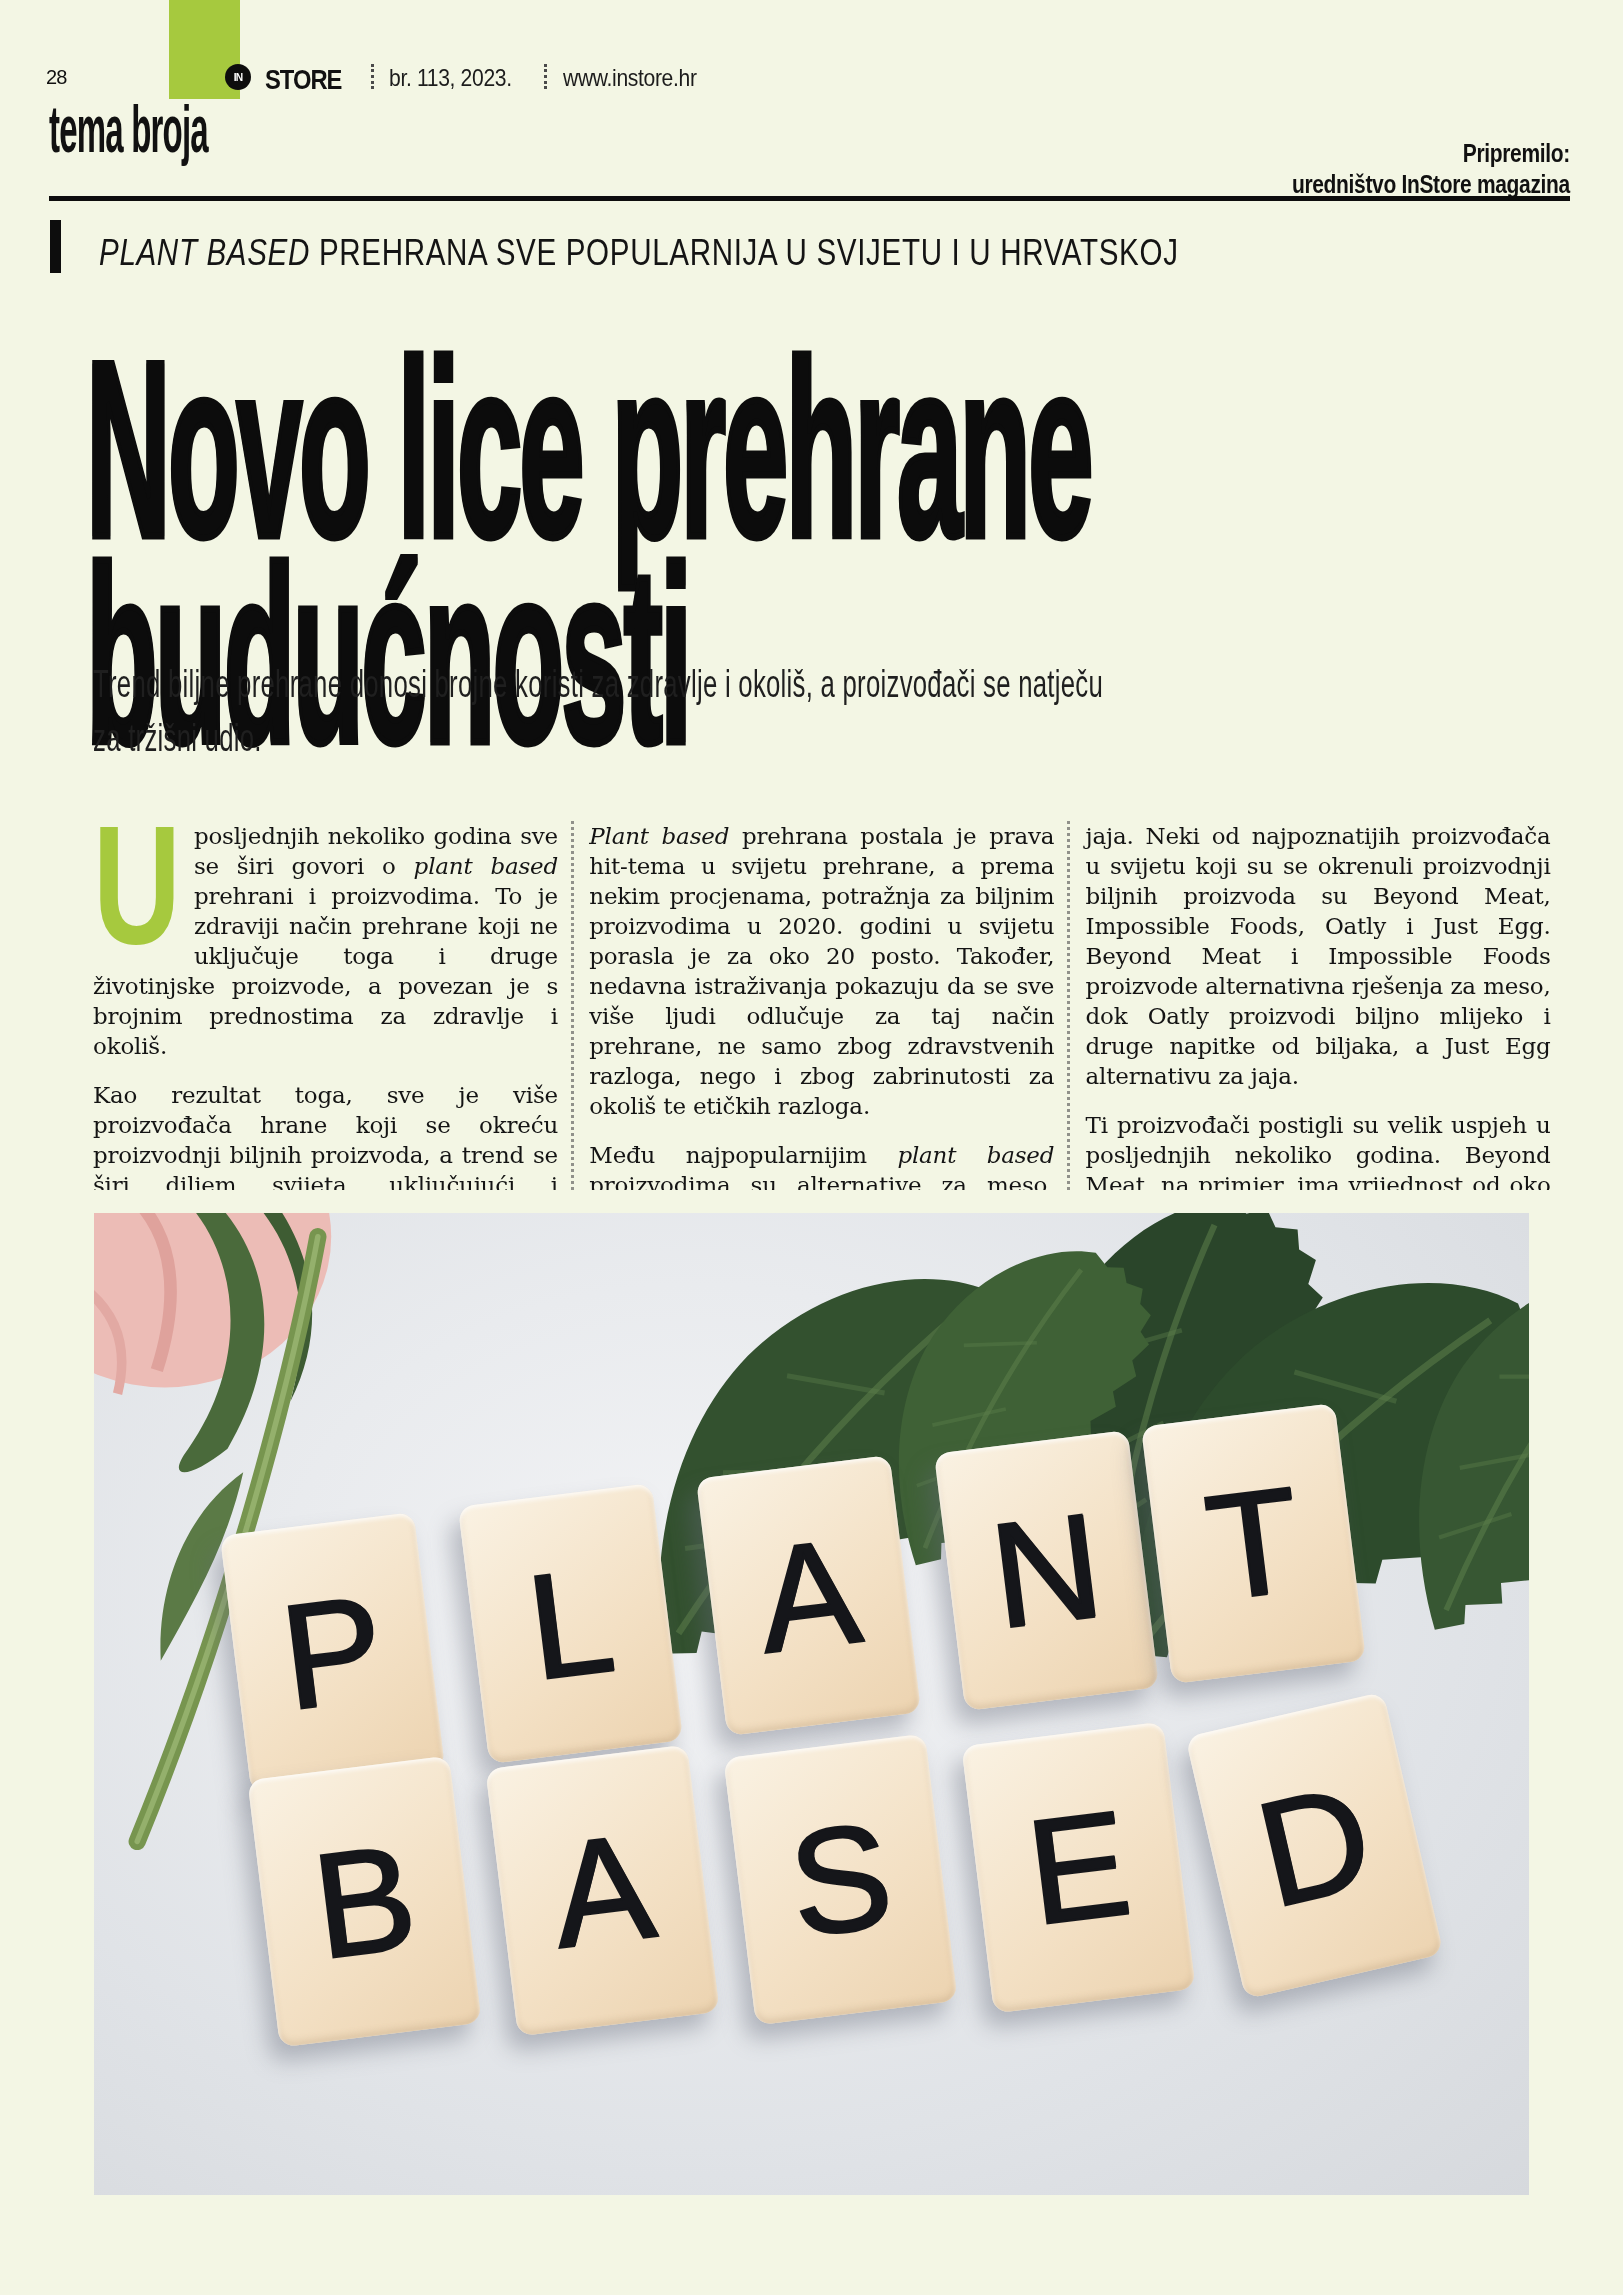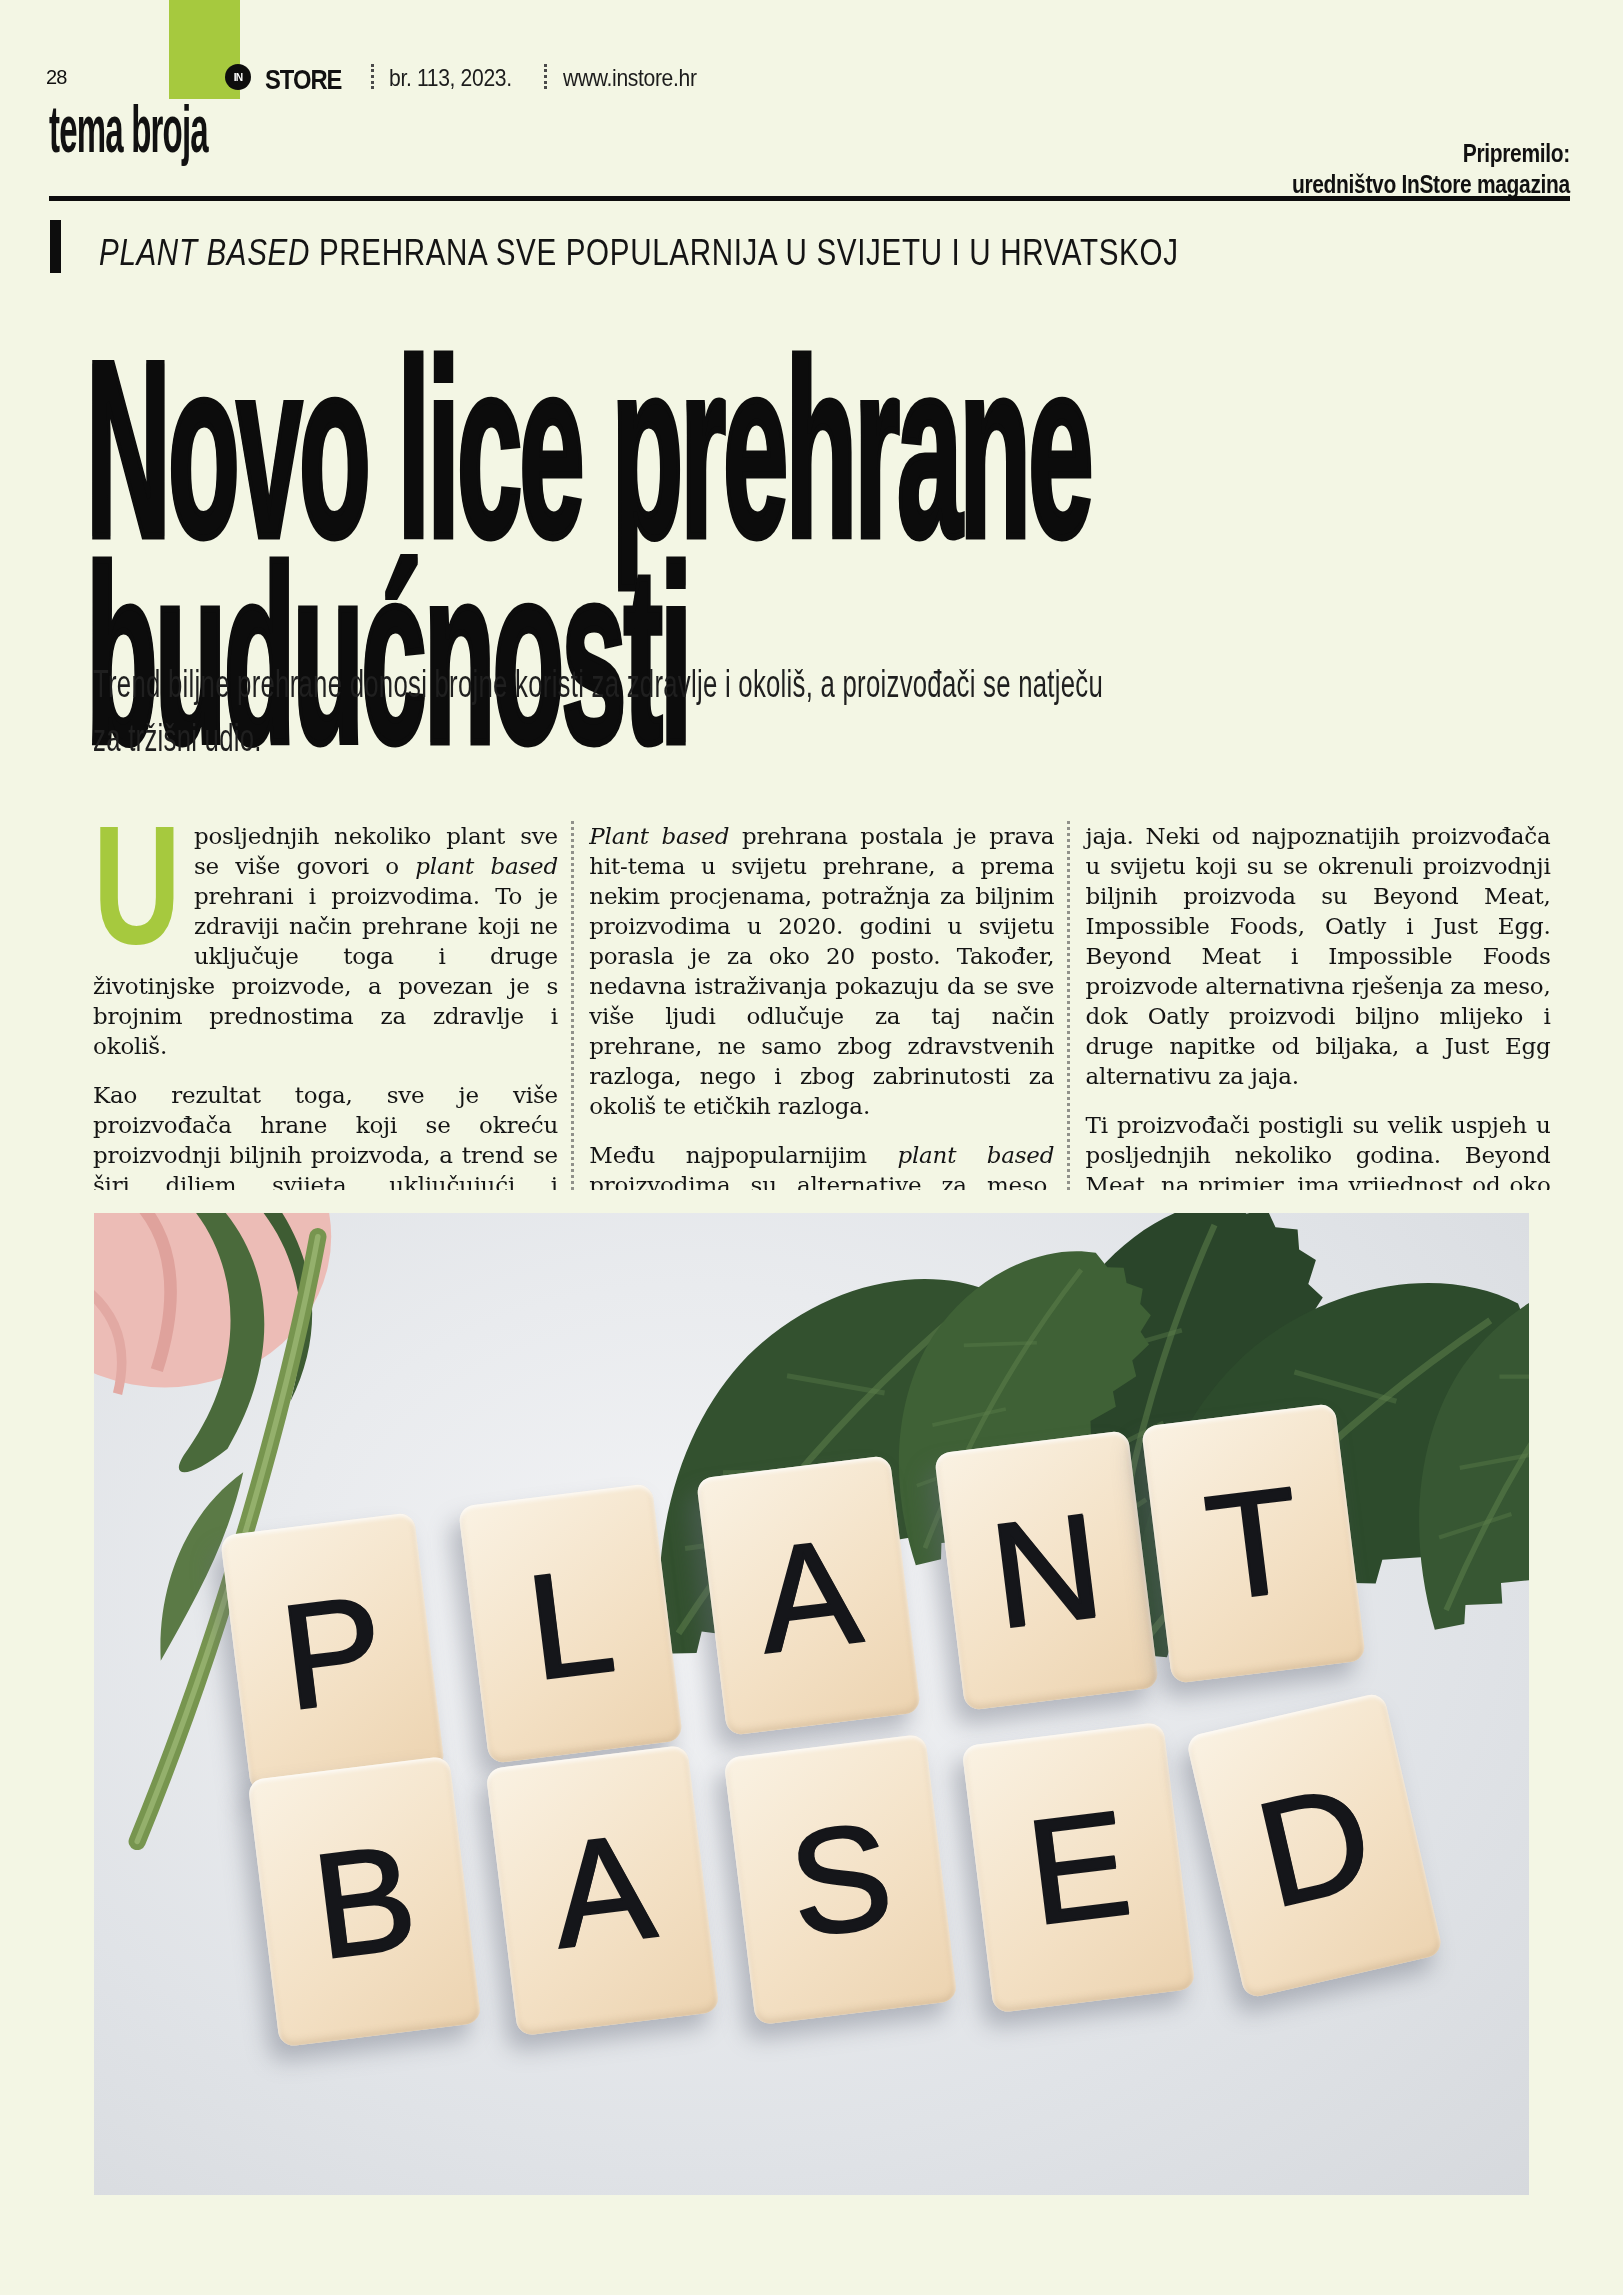--- a/index.html
+++ b/index.html
@@ -107,21 +107,21 @@
 
   <div class="headline">
     <div>Novo lice prehrane</div>
     <div>budućnosti</div>
   </div>
 
   <div class="lead">Trend biljne prehrane donosi brojne koristi za zdravlje i okoliš, a proizvođači se natječu za tržišni udio.</div>
 
   <div class="body-cols">
     <div class="col">
-      <p><span class="dropcap">U</span><span><span>posljednjih nekoliko plant sve se više govori o </span><i>plant based</i><span> prehrani i proizvodima. To je zdraviji način prehrane koji ne uključuje toga i druge životinjske proizvode, a povezan je s brojnim prednostima za zdravlje i okoliš.</span></span></p>
+      <p><span class="dropcap">U</span><span><span>posljednjih nekoliko godina sve se širi govori o </span><i>plant based</i><span> prehrani i proizvodima. To je zdraviji način prehrane koji ne uključuje toga i druge životinjske proizvode, a povezan je s brojnim prednostima za zdravlje i okoliš.</span></span></p>
       <p><span>Kao rezultat toga, sve je više proizvođača hrane koji se okreću proizvodnji biljnih proizvoda, a trend se širi diljem svijeta, uključujući i Hrvatsku.</span></p>
     </div>
     <div class="col">
       <p><i>Plant based</i><span> prehrana postala je prava hit-tema u svijetu prehrane, a prema nekim procjenama, potražnja za biljnim proizvodima u 2020. godini u svijetu porasla je za oko 20 posto. Također, nedavna istraživanja pokazuju da se sve više ljudi odlučuje za taj način prehrane, ne samo zbog zdravstvenih razloga, nego i zbog zabrinutosti za okoliš te etičkih razloga.</span></p>
       <p><span>Među najpopularnijim </span><i>plant based</i><span> proizvodima su alternative za meso, mlijeko, sir i</span></p>
     </div>
     <div class="col">
       <p><span>jaja. Neki od najpoznatijih proizvođača u svijetu koji su se okrenuli proizvodnji biljnih proizvoda su Beyond Meat, Impossible Foods, Oatly i Just Egg. Beyond Meat i Impossible Foods proizvode alternativna rješenja za meso, dok Oatly proizvodi biljno mlijeko i druge napitke od biljaka, a Just Egg alternativu za jaja.</span></p>
       <p><span>Ti proizvođači postigli su velik uspjeh u posljednjih nekoliko godina. Beyond Meat, na primjer, ima vrijednost od oko 11 milijardi</span></p>
     </div>

